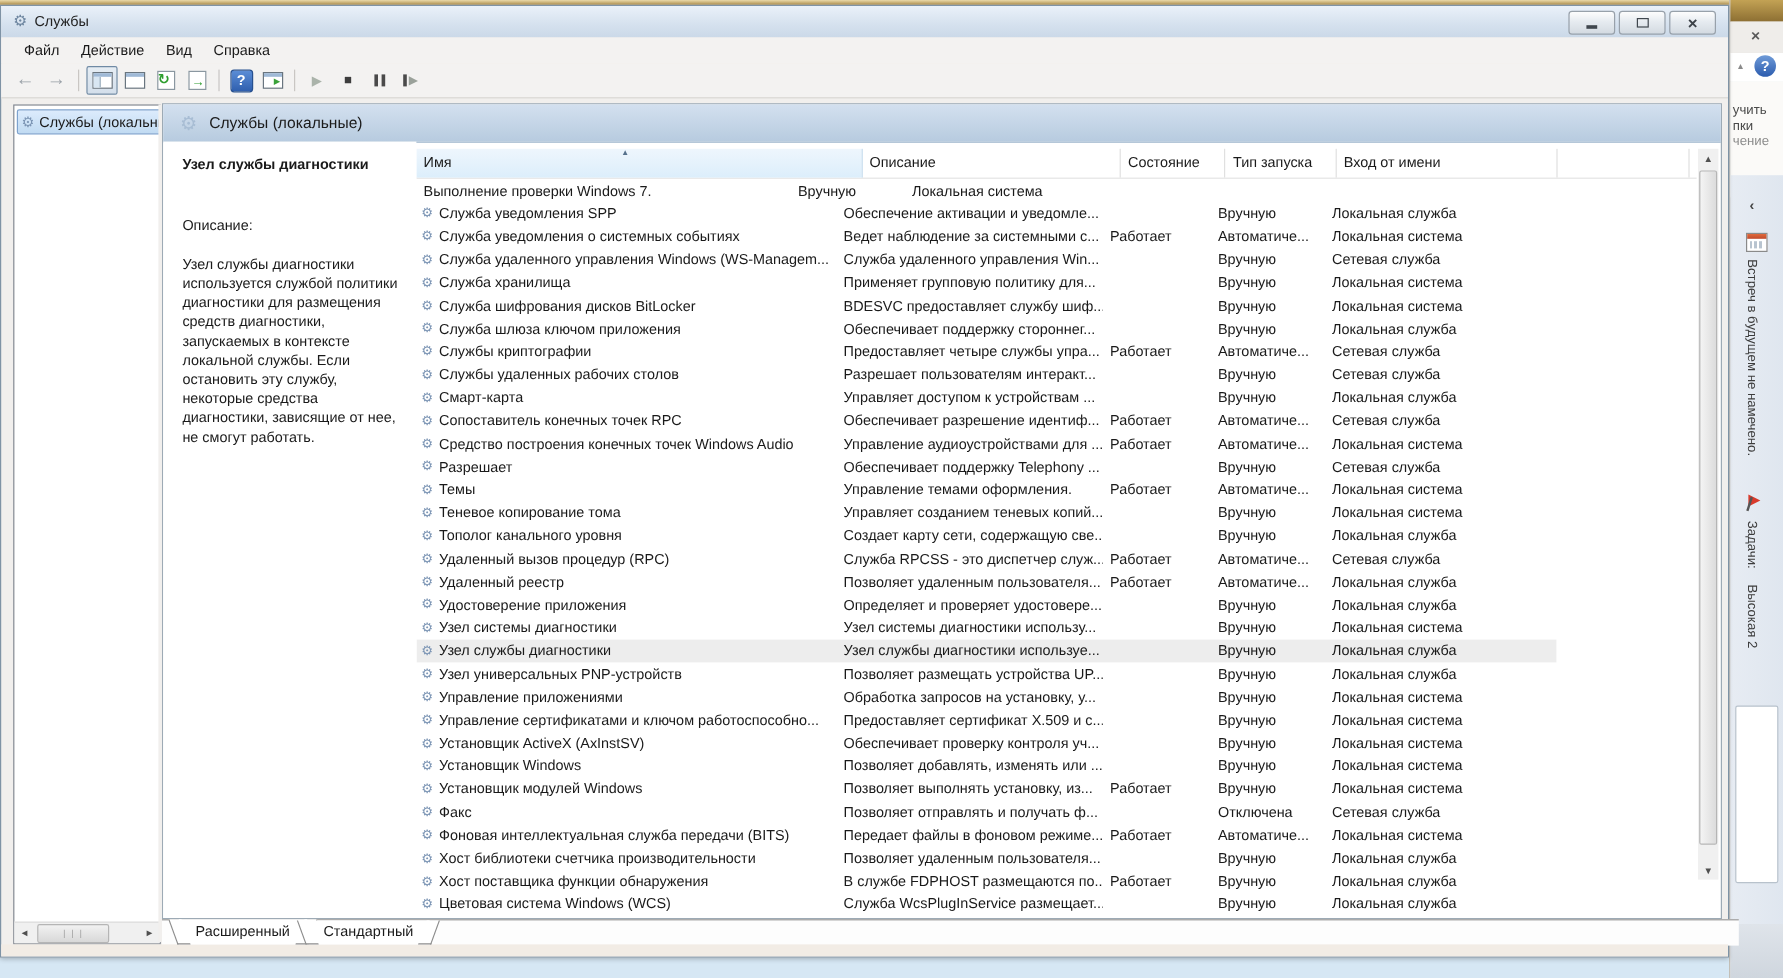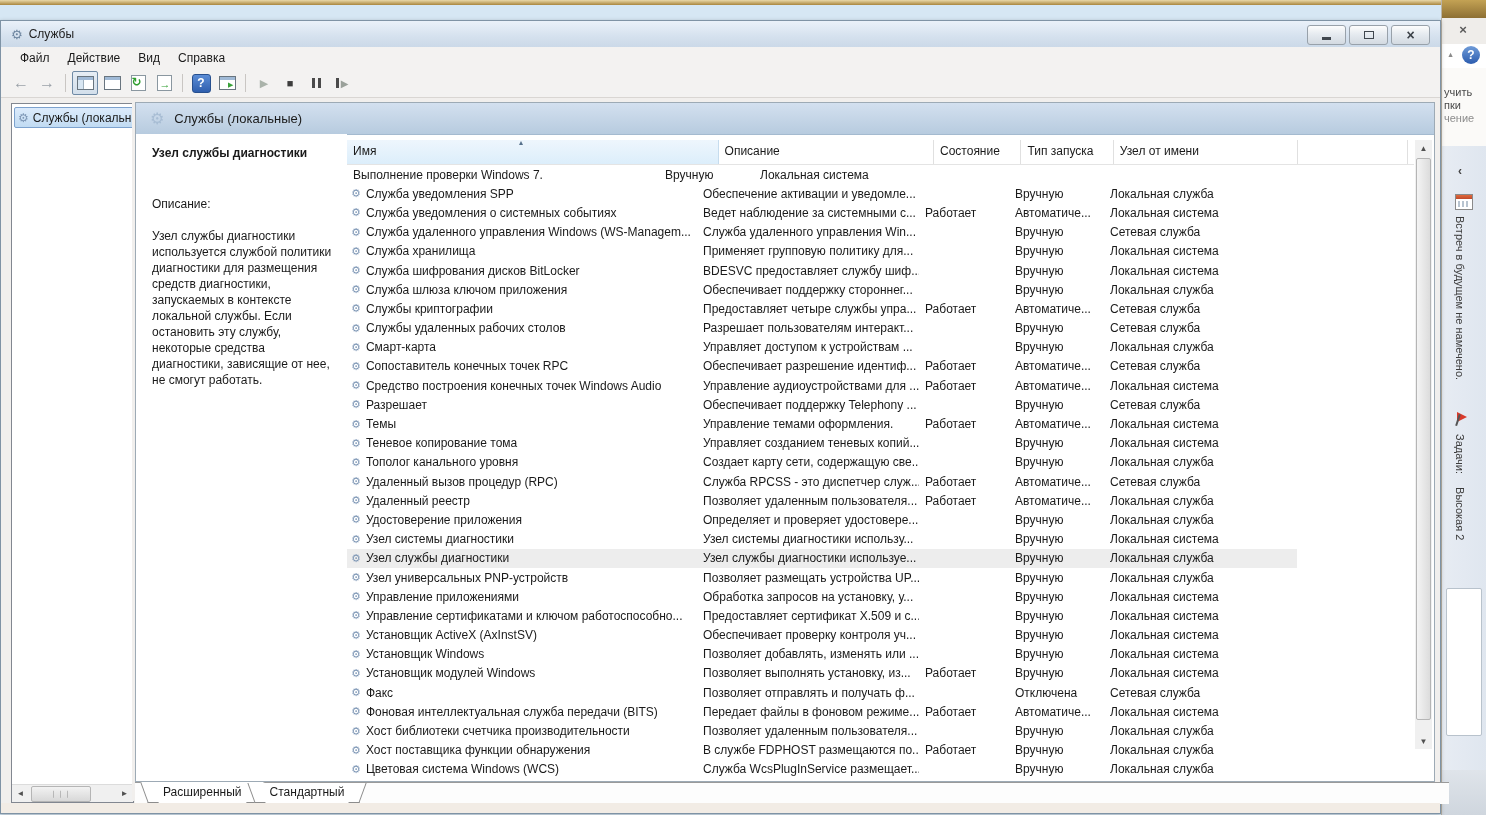--- a/index.html
+++ b/index.html
@@ -42,21 +42,21 @@
     border-top:5px solid transparent;border-bottom:5px solid transparent;border-left:10px solid #d93a2b}
   .flag-icon::after{content:"";position:absolute;left:0;top:2px;width:1.5px;height:12px;background:#555;transform:rotate(18deg)}
   .ra-tasks{left:12px;top:288px}
   .ra-tasks .gap{display:inline-block;height:10px}
   .ra-box{left:4px;top:442px;width:34px;height:146px;background:#fff;border:1px solid #b8c2cc;border-radius:2px}
   .ra-bottom{left:0;top:770px;right:0;height:45px;background:linear-gradient(#dfe4ea,#cfd6de)}
 
   .bottom-strip{left:0;top:797px;width:1441px;height:18px;background:#d6e7f4;border-top:1px solid #b5cde2}
 
   
-  .window{left:0;top:20px;width:1439px;height:792px;background:#f1efed;border:1px solid #7f93a5;
+  .window{left:0;top:4px;width:1439px;height:792px;background:#f1efed;border:1px solid #7f93a5;
     box-shadow:0 1px 4px rgba(0,0,0,.25)}
   .titlebar{left:0;top:0;right:0;height:26px;background:linear-gradient(#eaf1f9,#d5e1ee 60%,#cbd9e8);
     display:flex;align-items:center;border-bottom:1px solid #bccadb}
   .title-gear{margin:0 6px 0 10px;color:#6e86a0;font-size:13px}
   .title-gear::before{content:"⚙ "}
   .title-text{font-size:12px;color:#222}
   .winbtns{position:absolute;right:10px;top:4px;display:flex;gap:3px}
   .wbtn{width:37px;height:18px;border:1px solid #98a1aa;border-radius:3px;
     background:linear-gradient(#fdfdfd,#e6ebf0 45%,#d3dae1);
     display:flex;align-items:center;justify-content:center;color:#3c4248}
@@ -287,21 +287,21 @@
 
     <div class="table-panel">
       <div class="thead">
         <div class="hcell h-name sorted">
           <span>Имя</span>
           <span class="sort-arrow"></span>
         </div>
         <div class="hcell h-desc"><span>Описание</span></div>
         <div class="hcell h-status"><span>Состояние</span></div>
         <div class="hcell h-startup"><span>Тип запуска</span></div>
-        <div class="hcell h-login"><span>Узел от имени</span></div>
+        <div class="hcell h-login"><span>Вход от имени</span></div>
         <div class="hcell h-empty1"></div>
         <div class="hcell h-empty2"></div>
       </div>
       <div class="tbody">
           <div class="srow">
             <span class="cell c-desc">Выполнение проверки Windows 7.</span>
             <span class="cell c-status"></span>
             <span class="cell c-startup">Вручную</span>
             <span class="cell c-login">Локальная система</span>
           </div>

